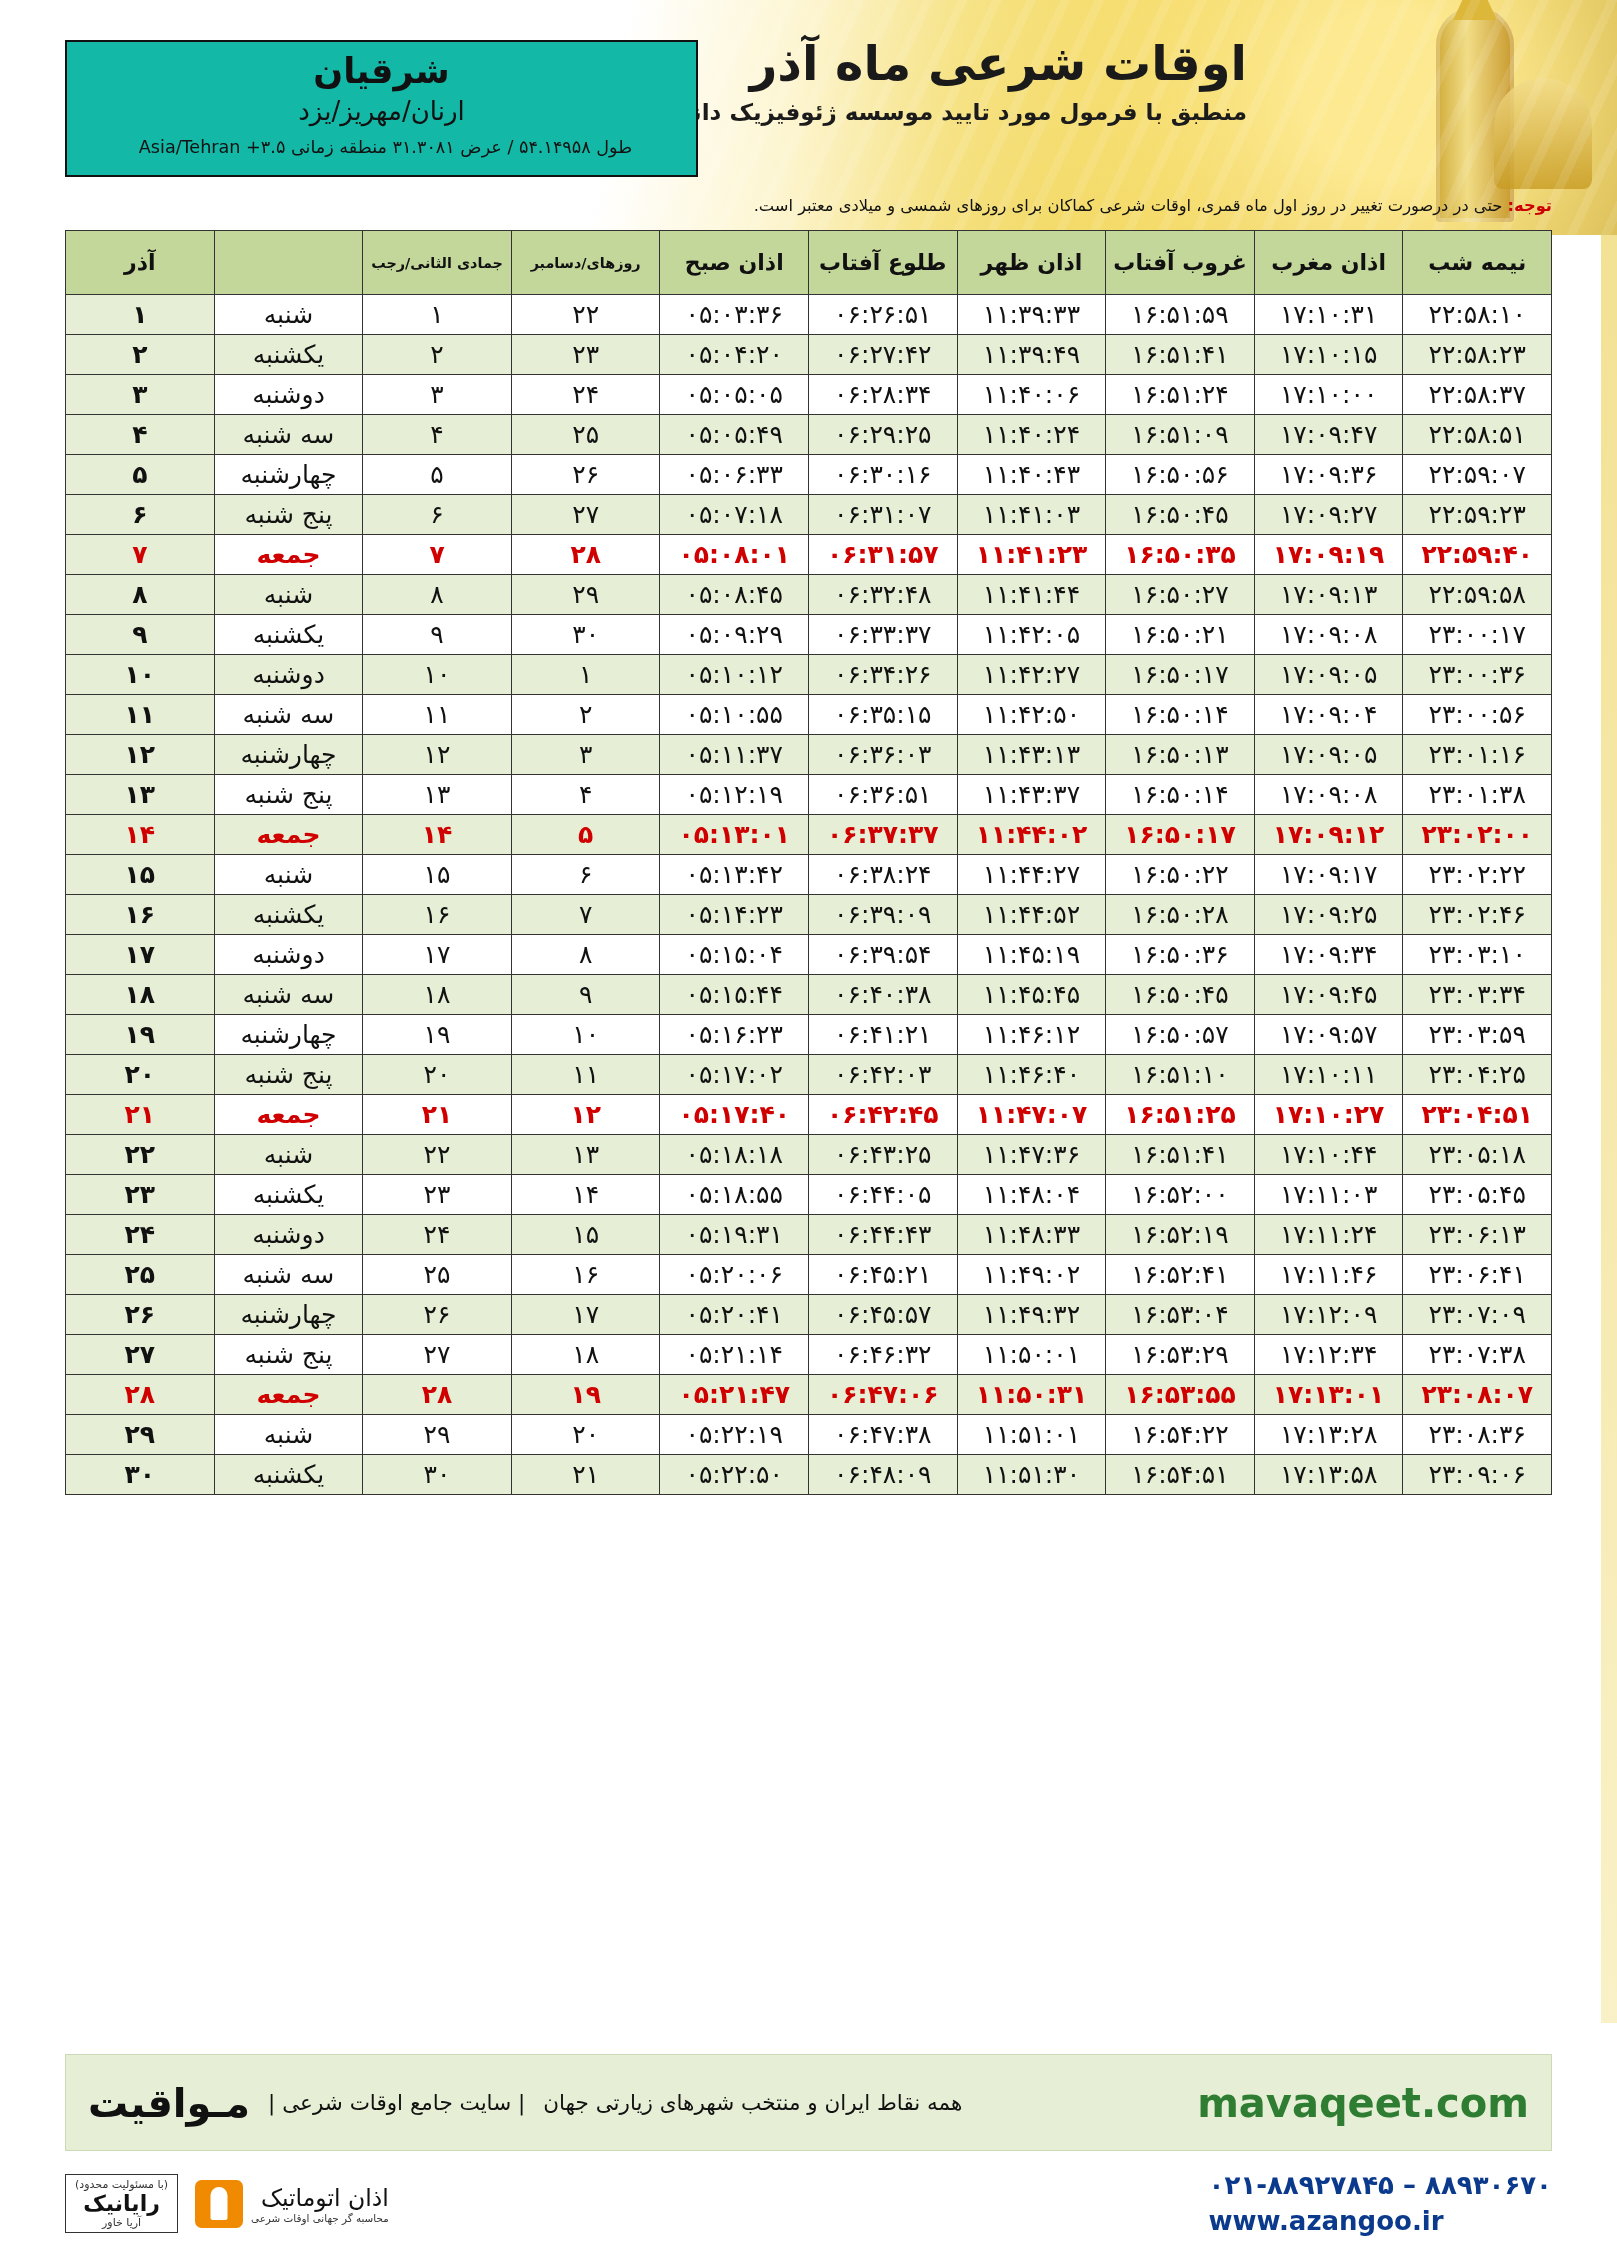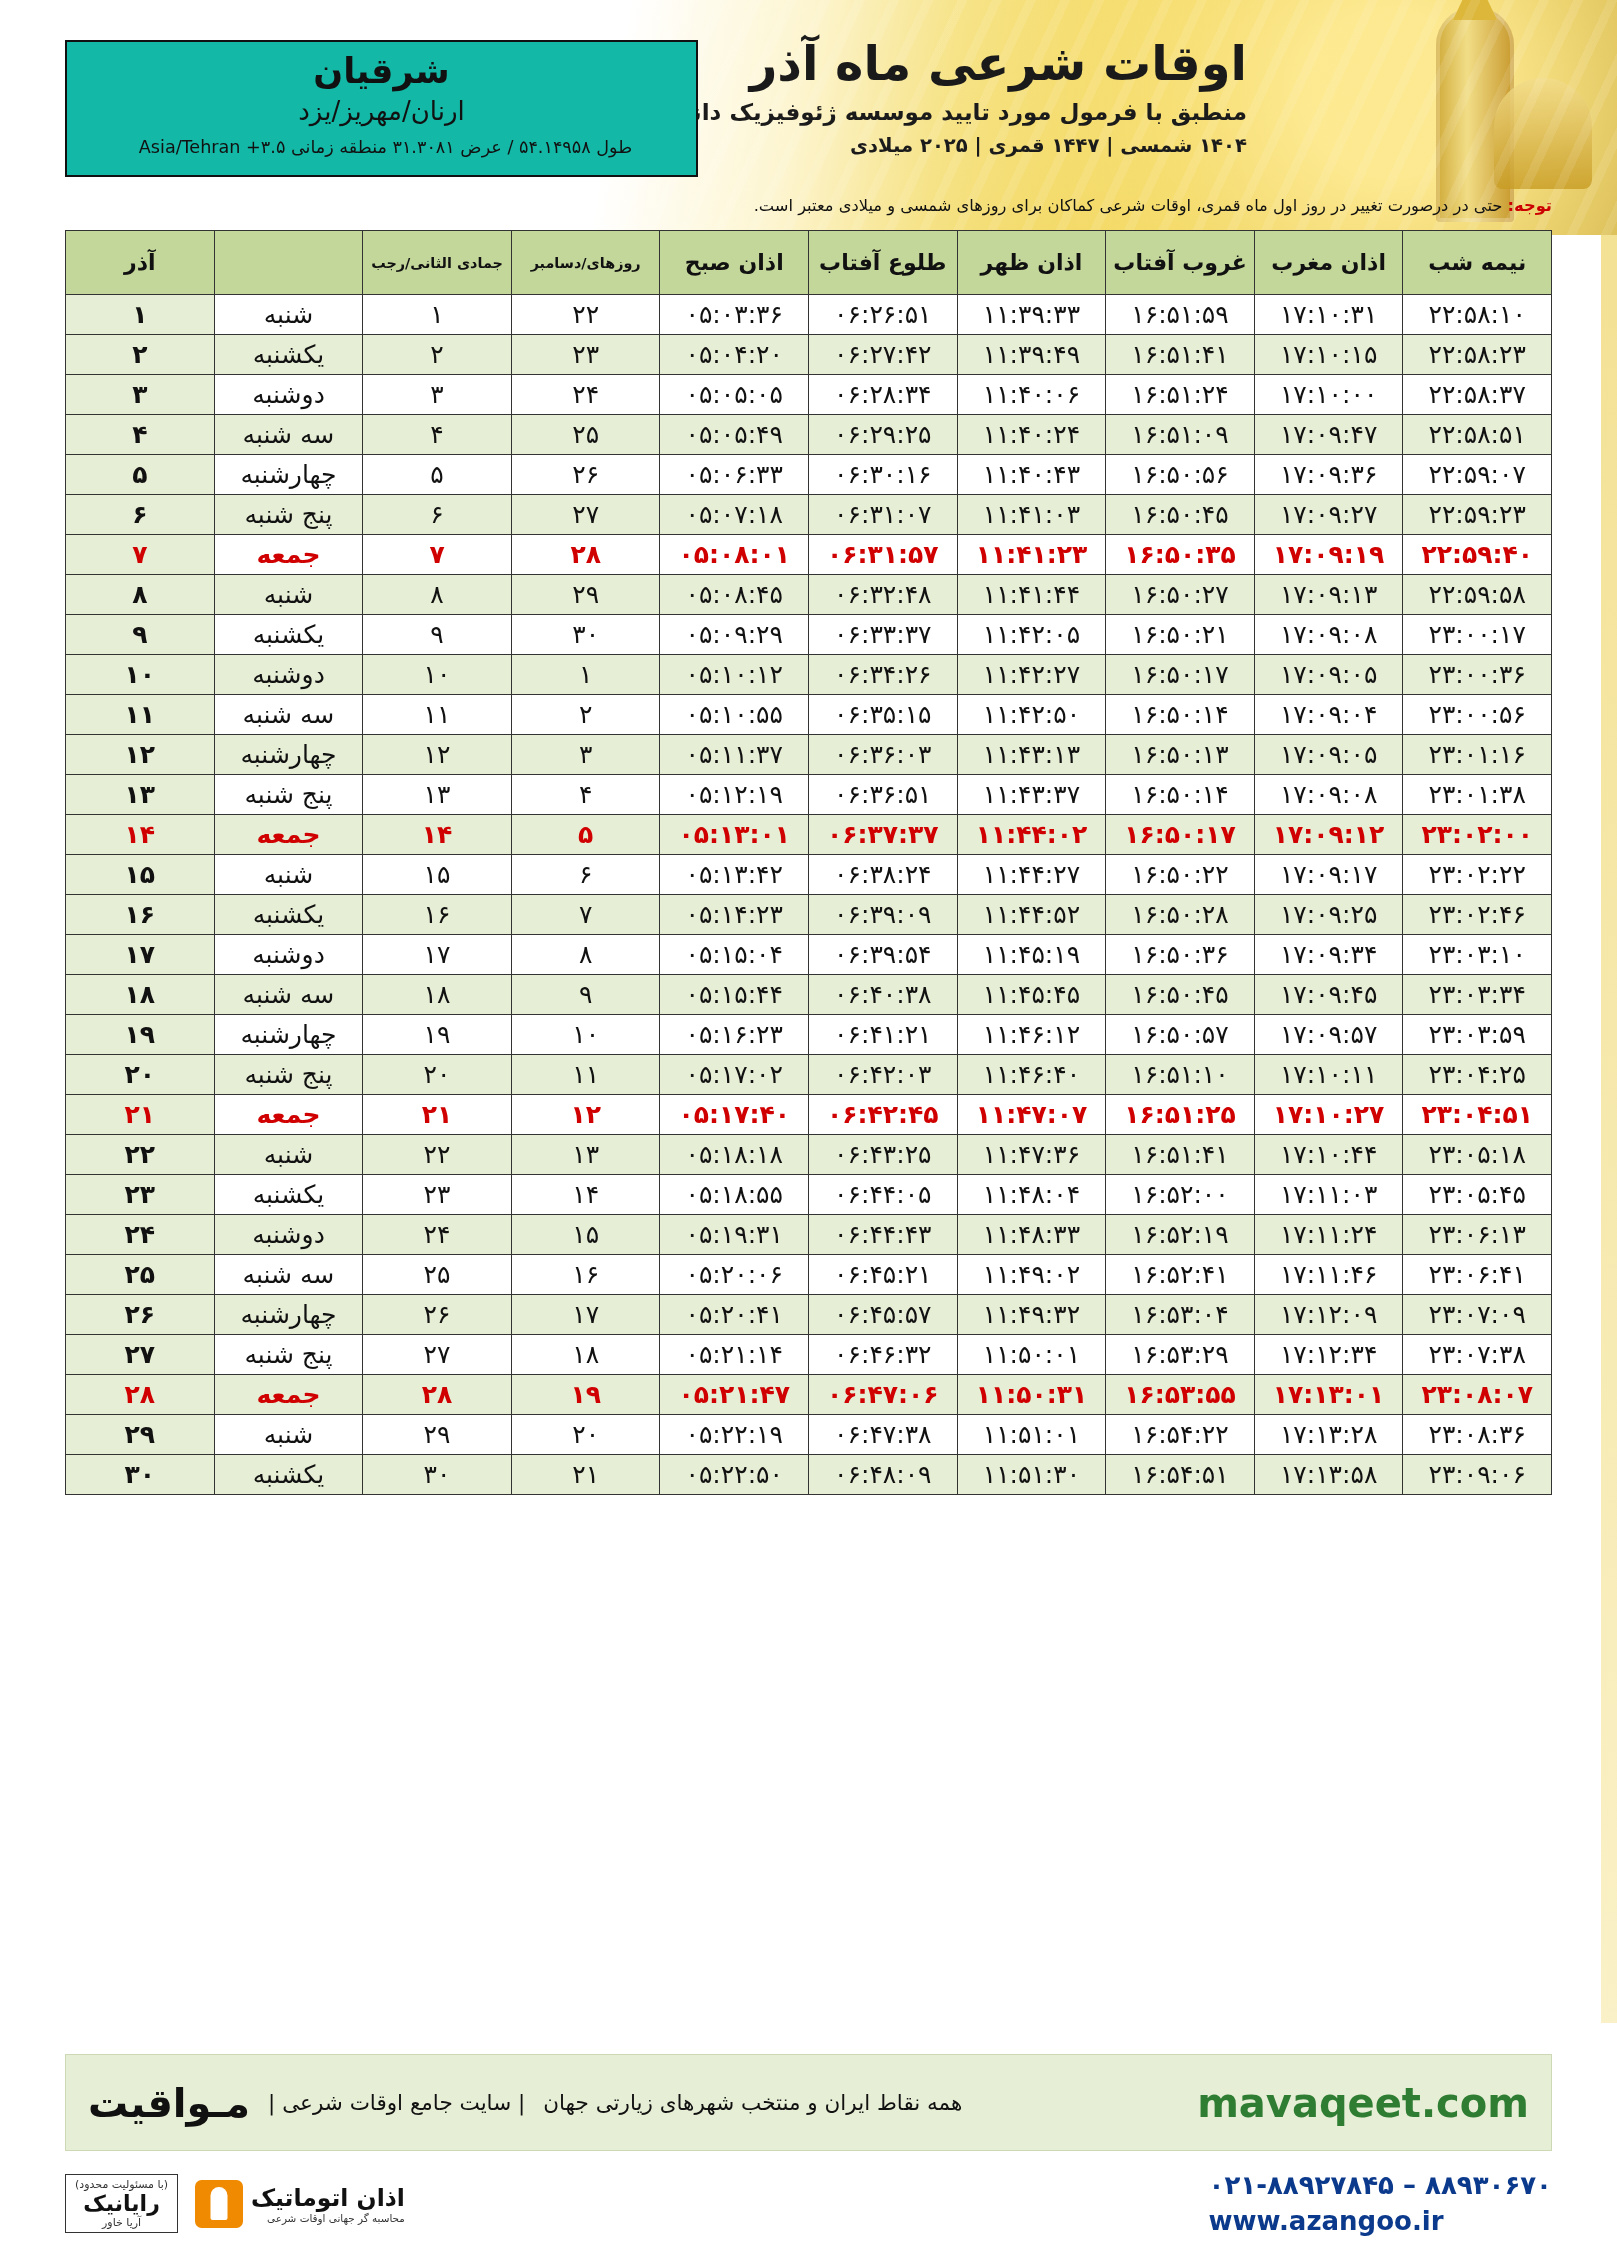--- a/index.html
+++ b/index.html
@@ -120,41 +120,40 @@
   .logo-card .l1{font-size:22px;font-weight:bold;color:#111;direction:rtl;}
   .logo-card .l2{font-size:11px;color:#333;direction:rtl;}
   .logo-azan{display:flex;align-items:center;gap:7.8px;}
   .logo-azan .mark{
     width:48px;height:48px;background:#f08a00;border-radius:6.5px;position:relative;
   }
   .logo-azan .mark:after{
     content:"";position:absolute;left:50%;top:7.8px;transform:translateX(-50%);
     width:17px;height:33px;background:#fff;border-radius:8.5px 8.5px 2px 2px;
   }
-  .logo-azan .txt .t1{font-size:23.5px;font-weight:bold;color:#111;direction:rtl;}
+  .logo-azan .txt .t1{font-size:23.5px;font-weight:normal;color:#111;direction:rtl;}
   .logo-azan .txt .t2{font-size:10.4px;color:#333;direction:rtl;}
   .side-strip{
     position:absolute;right:0;top:235px;width:17px;height:1788px;
     background:linear-gradient(180deg,#e9c93c,#f5e59a);
     opacity:.55;
   }
 </style>
 </head>
 <body>
 
 <div class="top-banner">
   <div class="minaret"></div>
   <div class="dome"></div>
 </div>
 <div class="side-strip"></div>
 
 <div class="header-block">
   <div class="main-title">اوقات شرعی ماه آذر</div>
   <div class="sub-title">منطبق با فرمول مورد تایید موسسه ژئوفیزیک دانشگاه تهران</div>
-  <div class="sub-title2">۱۴۰۴ شمسی | ۱۴۴۷ قمری | ۲۰۲۵ میلادی</div>
 </div>
 
 <div class="city-box">
   <div class="city-name">شرقیان</div>
   <div class="city-sub">ارنان/مهریز/یزد</div>
   <div class="city-geo">طول ۵۴.۱۴۹۵۸ / عرض ۳۱.۳۰۸۱ منطقه زمانی Asia/Tehran +۳.۵</div>
 </div>
 
 <div class="note-line">
   <span class="warn">توجه:</span><span> حتی در درصورت تغییر در روز اول ماه قمری، اوقات شرعی کماکان برای روزهای شمسی و میلادی معتبر است.</span>

